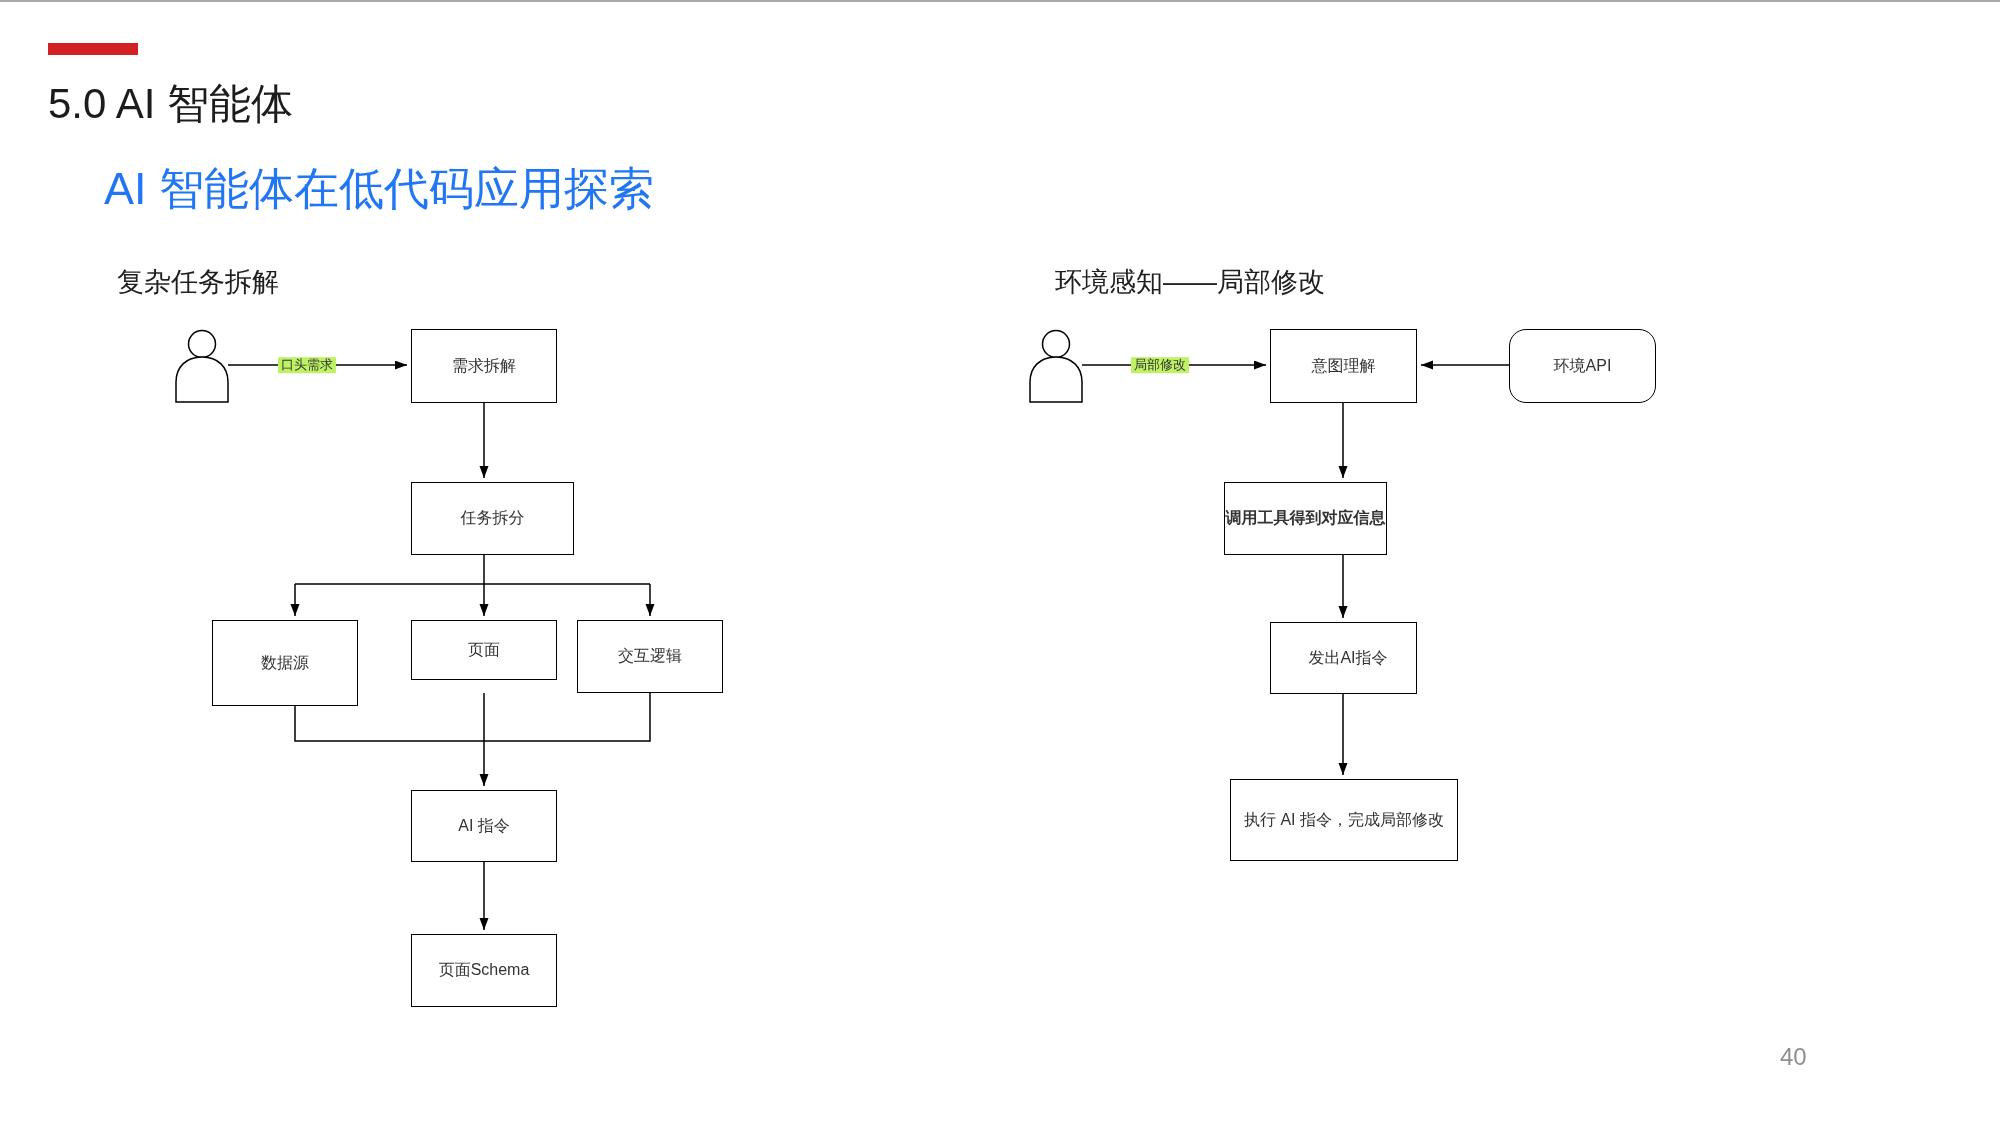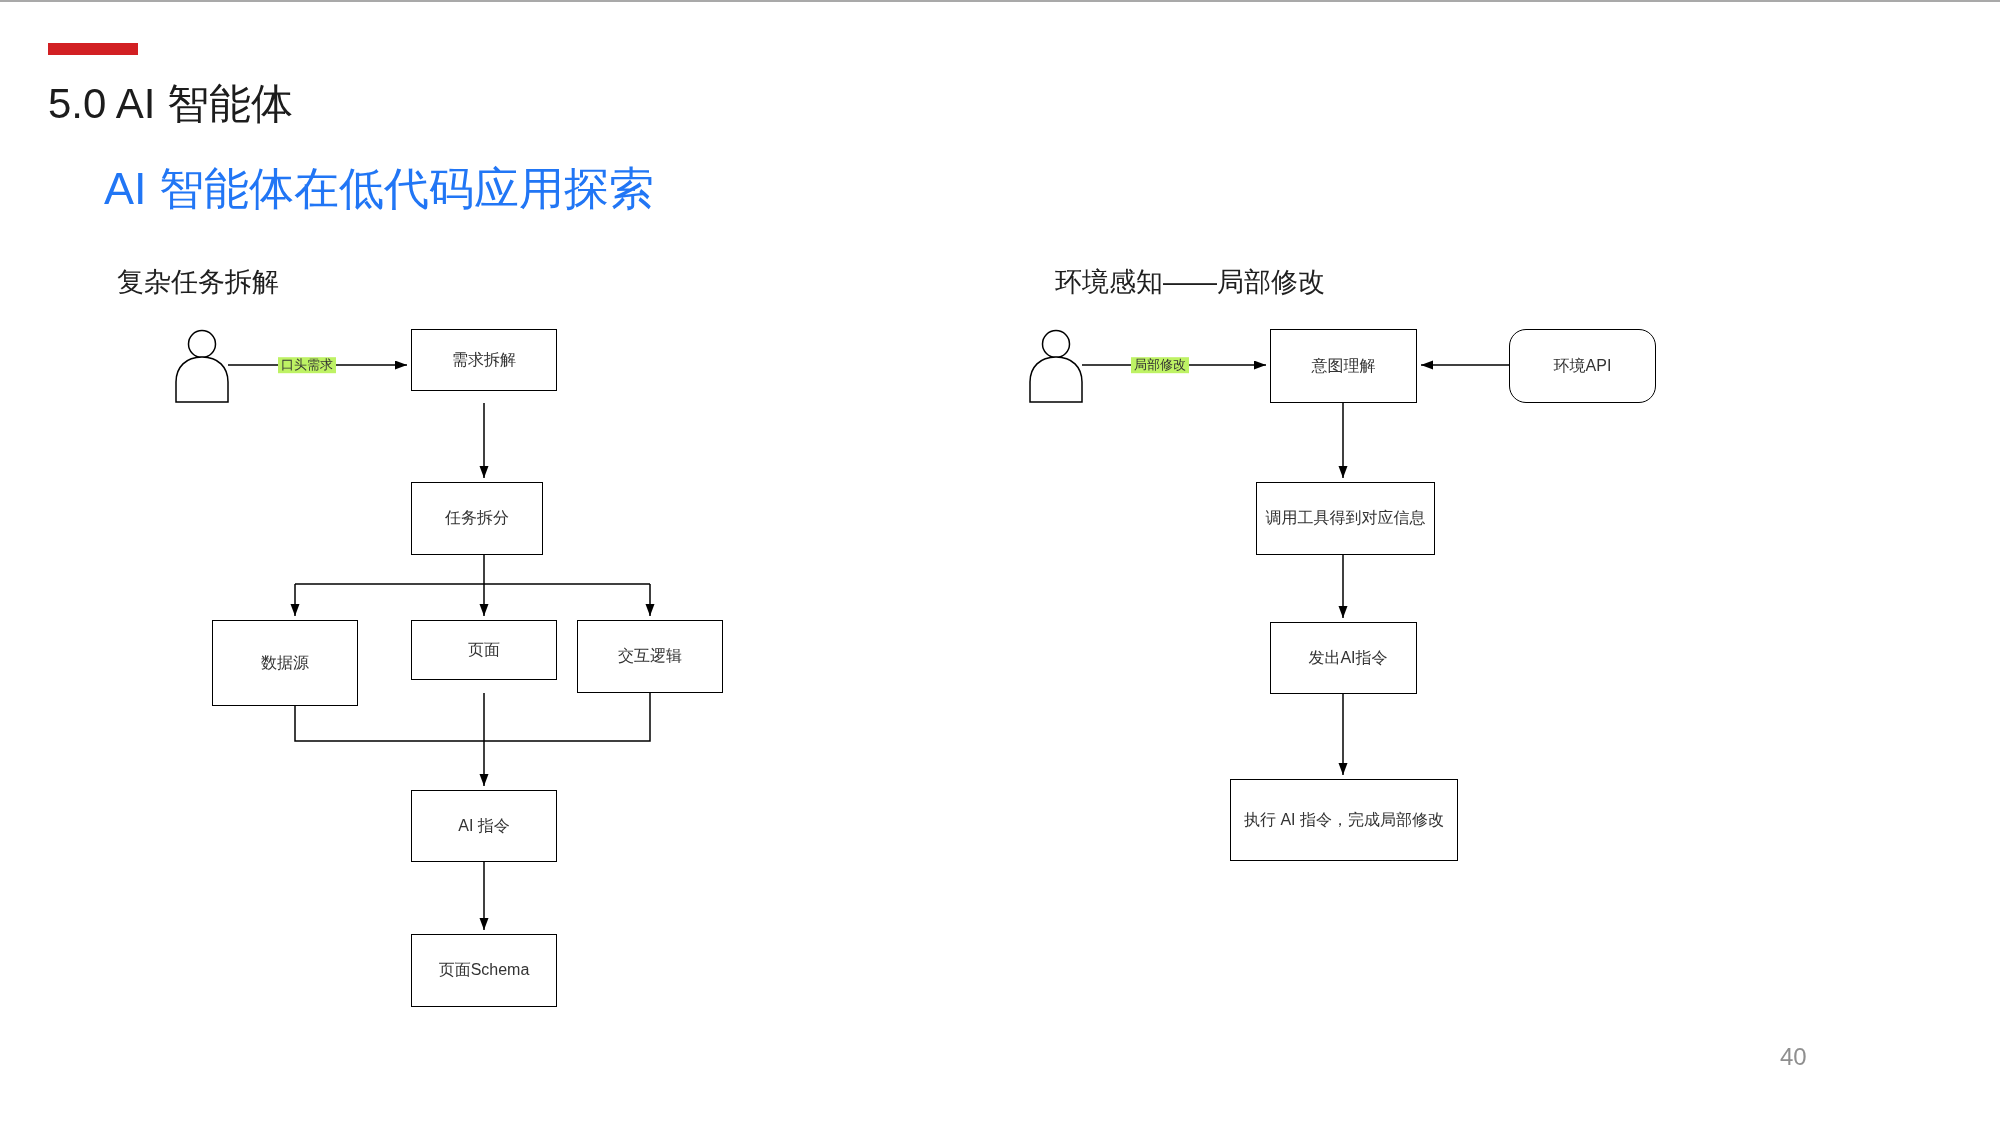--- a/index.html
+++ b/index.html
@@ -110,33 +110,33 @@
 
     <g stroke="#000" stroke-width="1.5" fill="none">
       <line x1="1082" y1="365" x2="1266" y2="365" marker-end="url(#arrow)"></line>
       <line x1="1509" y1="365" x2="1421" y2="365" marker-end="url(#arrow)"></line>
       <line x1="1343" y1="403" x2="1343" y2="478" marker-end="url(#arrow)"></line>
       <line x1="1343" y1="555" x2="1343" y2="618" marker-end="url(#arrow)"></line>
       <line x1="1343" y1="694" x2="1343" y2="775" marker-end="url(#arrow)"></line>
     </g>
   </svg>
 
-  <div class="node" style="left:411px;top:329px;width:146px;height:62px;">需求拆解</div>
-  <div class="node" style="left:411px;top:482px;width:132px;height:73px;">任务拆分</div>
+  <div class="node" style="left:411px;top:329px;width:146px;height:74px;">需求拆解</div>
+  <div class="node" style="left:411px;top:482px;width:163px;height:73px;">任务拆分</div>
   <div class="node" style="left:212px;top:620px;width:146px;height:86px;">数据源</div>
   <div class="node" style="left:411px;top:620px;width:146px;height:60px;">页面</div>
   <div class="node" style="left:577px;top:620px;width:146px;height:73px;">交互逻辑</div>
   <div class="node" style="left:411px;top:790px;width:146px;height:72px;">AI 指令</div>
   <div class="node" style="left:411px;top:934px;width:146px;height:73px;">页面Schema</div>
 
   <span class="edge-label" style="left:307px;top:365px;">口头需求</span>
 
   <div class="node" style="left:1270px;top:329px;width:147px;height:74px;">意图理解</div>
   <div class="node" style="left:1509px;top:329px;width:147px;height:74px;border-radius:17px;">环境API</div>
-  <div class="node" style="left:1256px;top:482px;width:179px;height:73px;">调用工具得到对应信息</div>
+  <div class="node" style="left:1224px;top:482px;width:163px;height:73px;font-weight:bold;">调用工具得到对应信息</div>
   <div class="node" style="left:1270px;top:622px;width:147px;height:72px;padding-left:9px;">发出AI指令</div>
   <div class="node" style="left:1230px;top:779px;width:228px;height:82px;">执行 AI 指令，完成局部修改</div>
 
   <span class="edge-label" style="left:1160px;top:365px;">局部修改</span>
 
   <div class="page-number">40</div>
 
 </div>
 
 </body></html>

